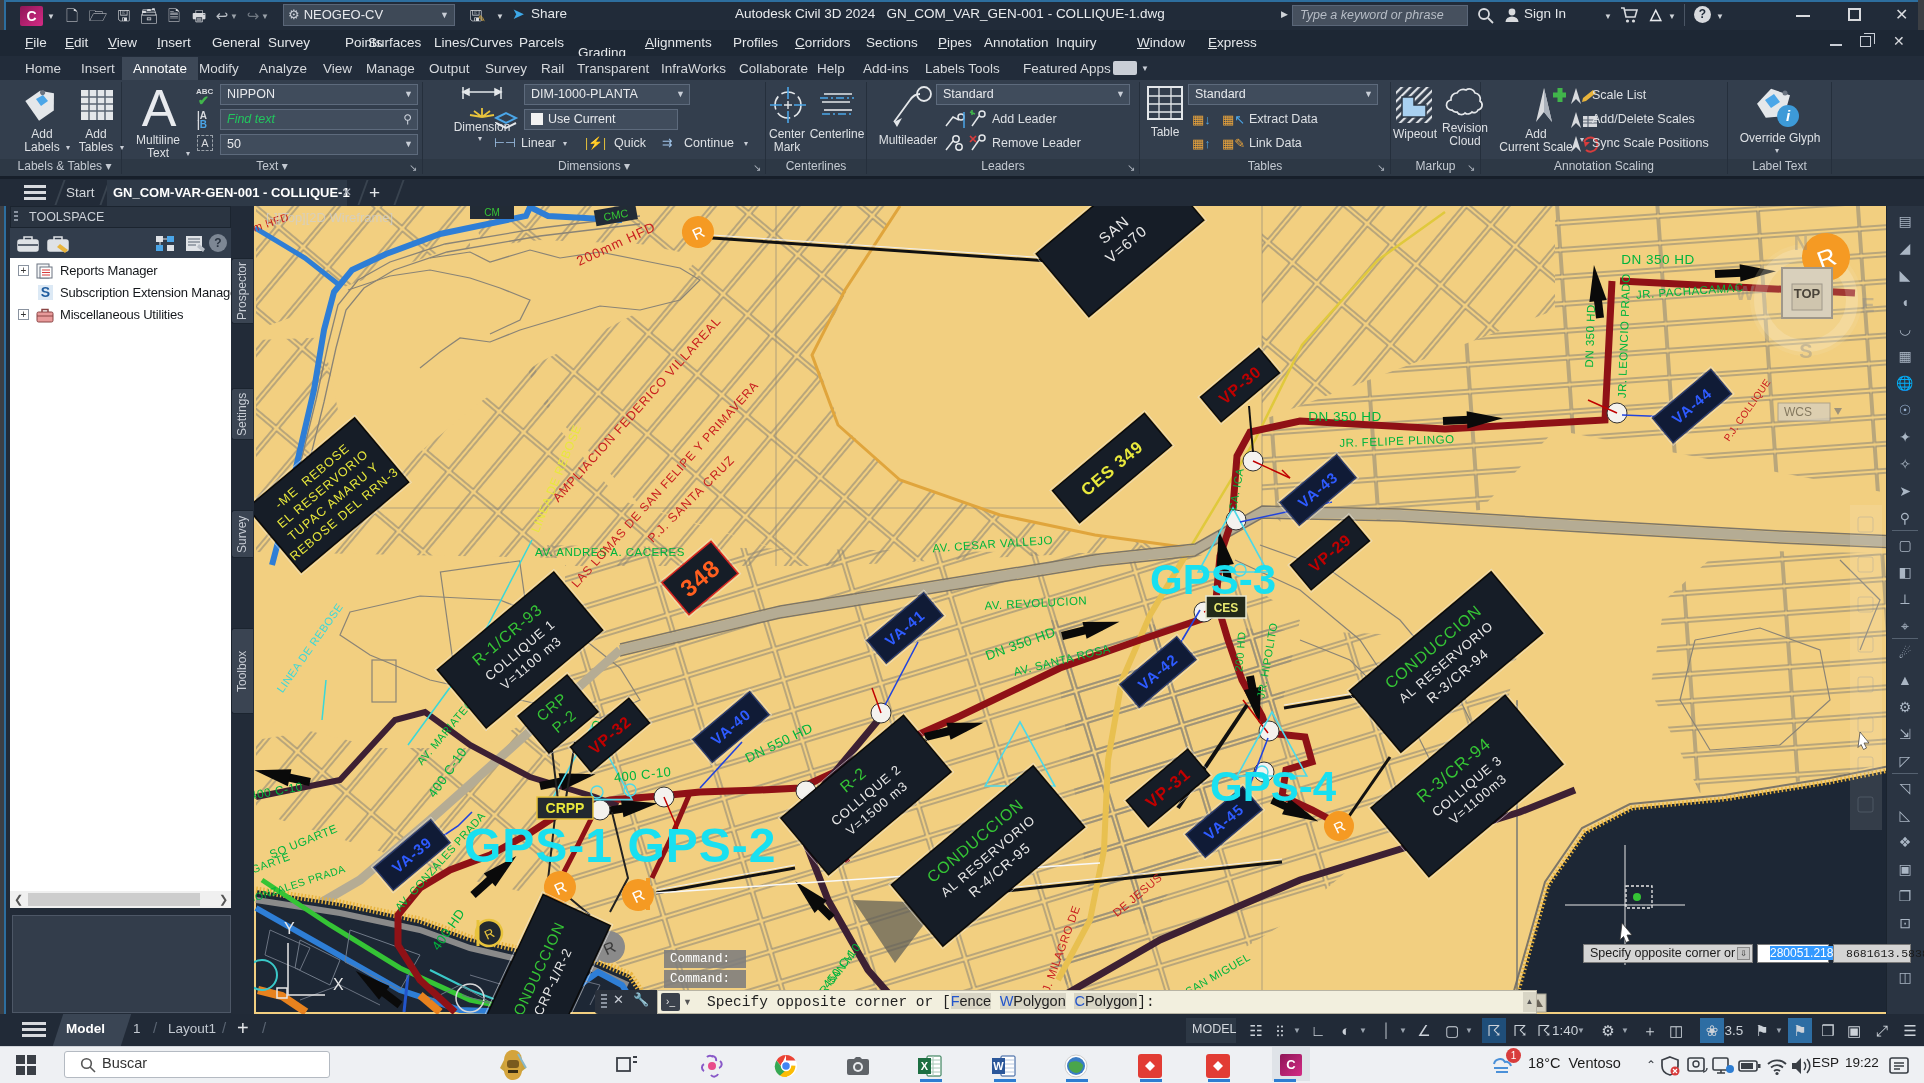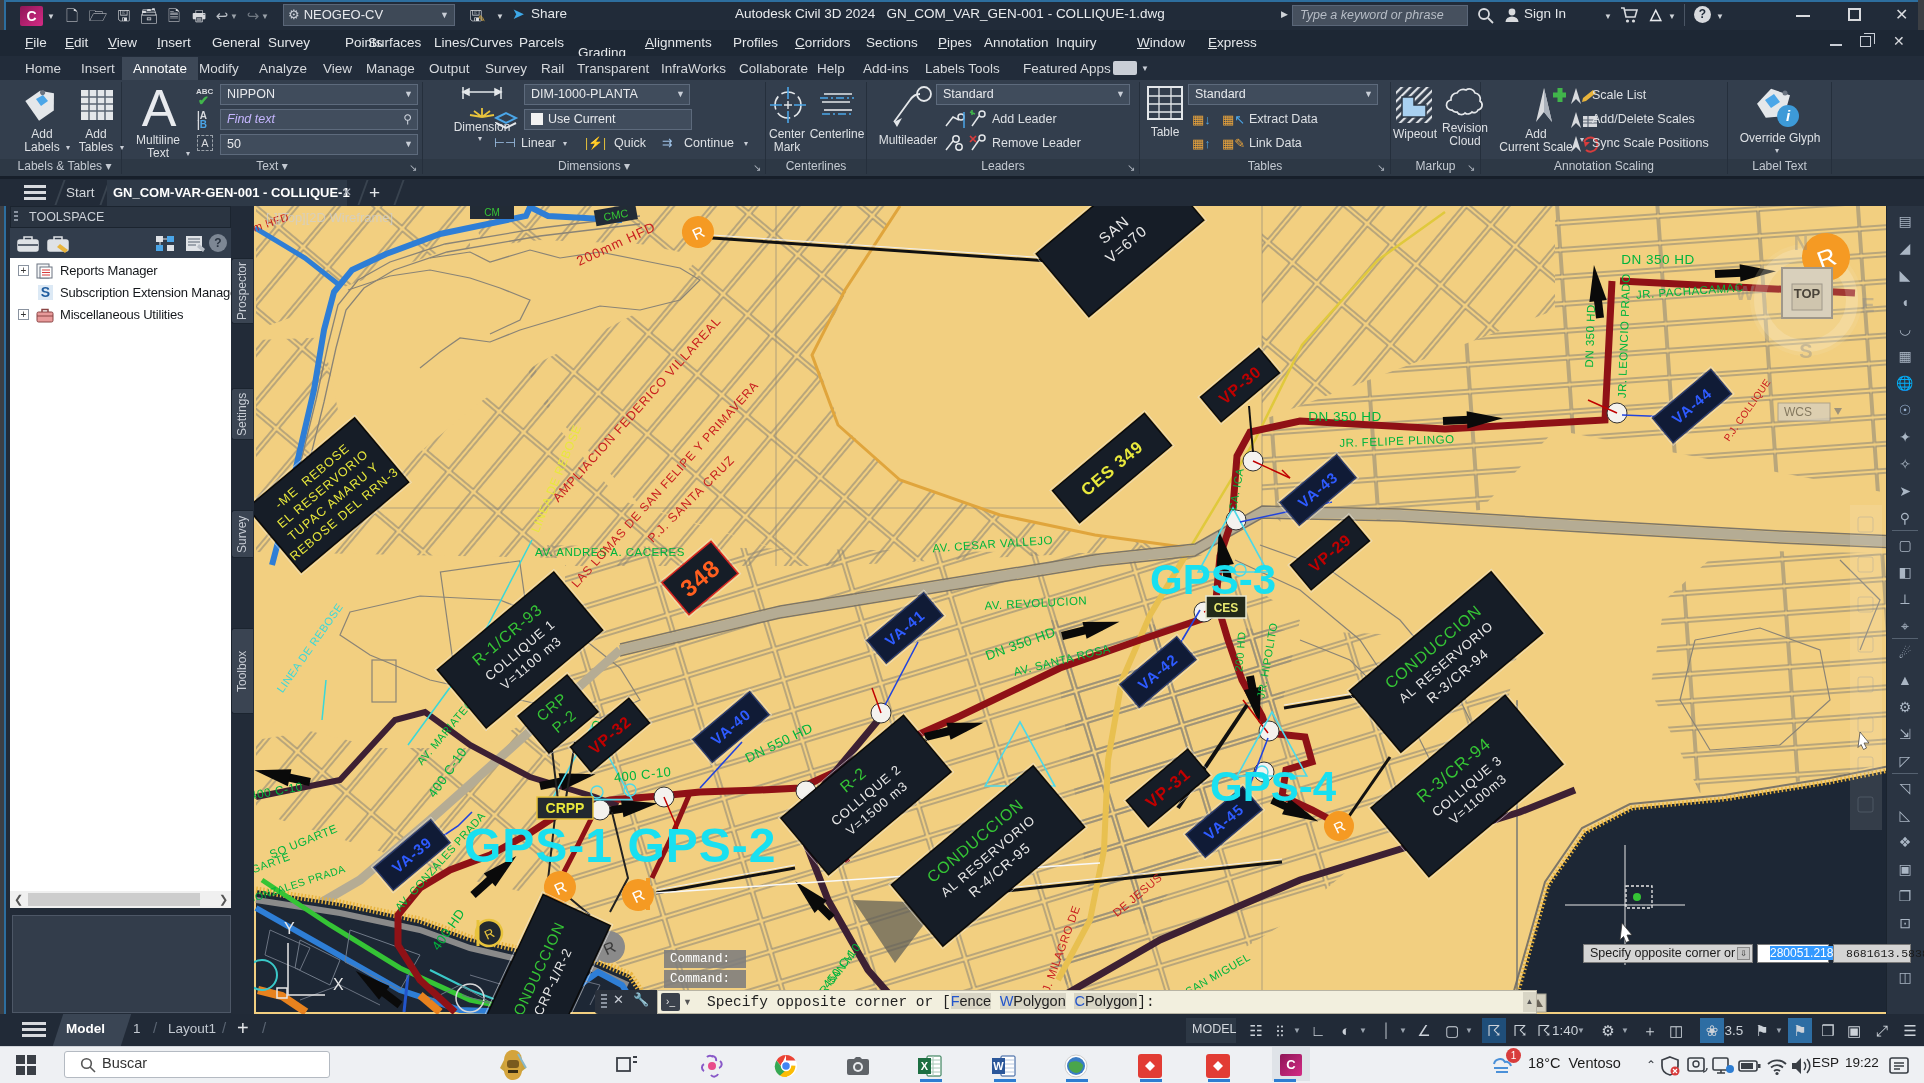--- a/index.html
+++ b/index.html
@@ -158,41 +158,41 @@
     <div class="rlabel" style="left:64px;top:128px;width:64px;">Add<br>Tables</div>
     <div class="abs" style="left:120px;top:143px;color:#c9ced6;font-size:8px;">▾</div>
     <div class="abs" style="left:136px;top:84px;width:46px;height:48px;color:#e8eaee;font-size:52px;line-height:48px;text-align:center;font-weight:500;">A</div>
     <div class="rlabel" style="left:128px;top:134px;width:60px;">Multiline<br>Text</div>
     <div class="abs" style="left:186px;top:149px;color:#c9ced6;font-size:8px;">▾</div>
     <div class="abs" style="left:196px;top:87px;color:#d8dade;font-size:8px;font-weight:bold;">ABC</div>
     <div class="abs" style="left:198px;top:93px;color:#41b54b;font-size:13px;font-weight:bold;">✔</div>
     <div class="abs" style="left:197px;top:111px;width:18px;height:18px;color:#d8dade;font-size:10px;font-weight:bold;line-height:9px;">|A<br>|<span style="color:#4ba6e8">B</span></div>
     <div class="abs" style="left:197px;top:135px;width:16px;height:16px;border:1.5px dashed #9aa1a9;color:#d8dade;font-size:11px;text-align:center;line-height:15px;">A</div>
     <div class="rdrop" style="left:220px;top:84px;width:198px;">NIPPON<span class="car">▼</span></div>
-    <div class="rdrop" style="left:220px;top:109px;width:198px;background:#414d5d;"><span style="color:#c4b5fd;font-style:italic;text-align:right;">Find text</span><span style="position:absolute;right:5px;color:#c9cfd8;font-size:12px;">⚲</span></div>
+    <div class="rdrop" style="left:220px;top:109px;width:198px;background:#414d5d;"><span style="color:#22c55e;font-style:italic;text-align:right;">Find text</span><span style="position:absolute;right:5px;color:#c9cfd8;font-size:12px;">⚲</span></div>
     <div class="rdrop" style="left:220px;top:134px;width:198px;">50<span class="car">▼</span></div>
     <svg class="abs" style="left:460px;top:85px;" width="44" height="34" viewBox="0 0 44 34">
       <g stroke="#e4e7ea" stroke-width="1.5" fill="none">
         <path d="M3 2 V14 M41 2 V14 M3 7 H41"></path>
         <path d="M3 7 l6 -3 v6 Z M41 7 l-6 -3 v6 Z" fill="#e4e7ea"></path>
       </g>
       <g stroke="#e8c33c" stroke-width="1.8">
         <path d="M22 32 l0 -9 M22 32 l-8 -6 M22 32 l8 -6 M22 32 l-12 -2 M22 32 l12 -2"></path>
       </g>
     </svg>
     <div class="rlabel" style="left:448px;top:121px;width:68px;">Dimension</div>
     <div class="abs" style="left:478px;top:134px;color:#c9ced6;font-size:8px;">▾</div>
     <div class="rdrop" style="left:524px;top:84px;width:166px;">DIM-1000-PLANTA<span class="car">▼</span></div>
     <svg class="abs" style="left:494px;top:110px;" width="26" height="22" viewBox="0 0 26 22">
       <g fill="none" stroke-width="2">
         <path d="M2 8 l10 -5 10 5 -10 5 Z" stroke="#4ba6e8"></path>
         <path d="M2 13 l10 5 10 -5" stroke="#e4e7ea"></path>
       </g>
     </svg>
-    <div class="rdrop" style="left:524px;top:109px;width:168px;"><span style="display:inline-block;width:12px;height:12px;background:#f2f2f2;margin-right:5px;vertical-align:-2px;"></span>Use Current</div>
+    <div class="rdrop" style="left:524px;top:109px;width:154px;"><span style="display:inline-block;width:12px;height:12px;background:#f2f2f2;margin-right:5px;vertical-align:-2px;"></span>Use Current</div>
     <div class="rsmall" style="left:494px;top:133px;color:#9fc3e8;">⊢⊣</div>
     <div class="rsmall" style="left:521px;top:133px;">Linear</div>
     <div class="abs" style="left:563px;top:139px;color:#c9ced6;font-size:8px;">▾</div>
     <div class="rsmall" style="left:585px;top:133px;color:#e8c33c;font-size:12px;">|⚡|</div>
     <div class="rsmall" style="left:614px;top:133px;text-align:center;">Quick</div>
     <div class="rsmall" style="left:662px;top:133px;color:#9fc3e8;">⇉</div>
     <div class="rsmall" style="left:684px;top:133px;">Continue</div>
     <div class="abs" style="left:744px;top:139px;color:#c9ced6;font-size:8px;">▾</div>
     <svg class="abs" style="left:768px;top:85px;" width="40" height="40" viewBox="0 0 40 40">
       <g fill="none">

